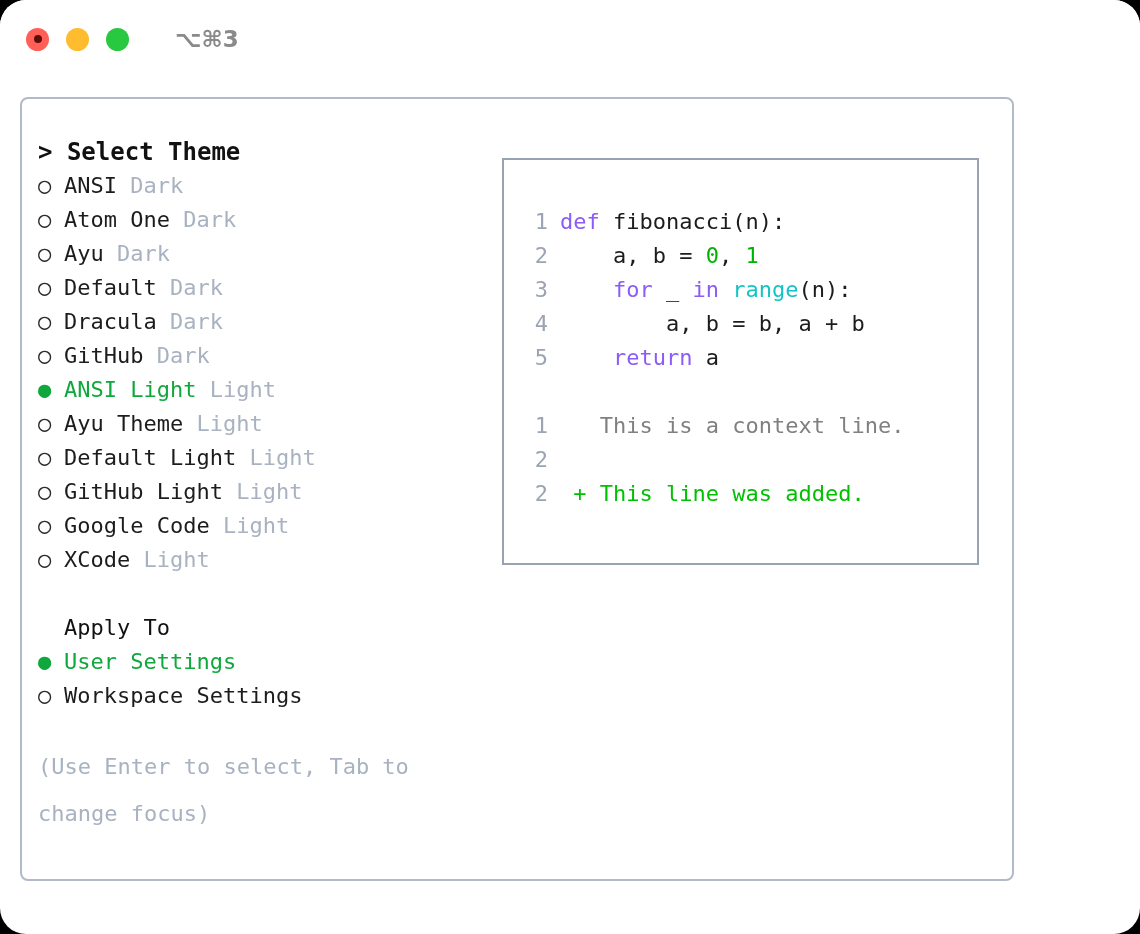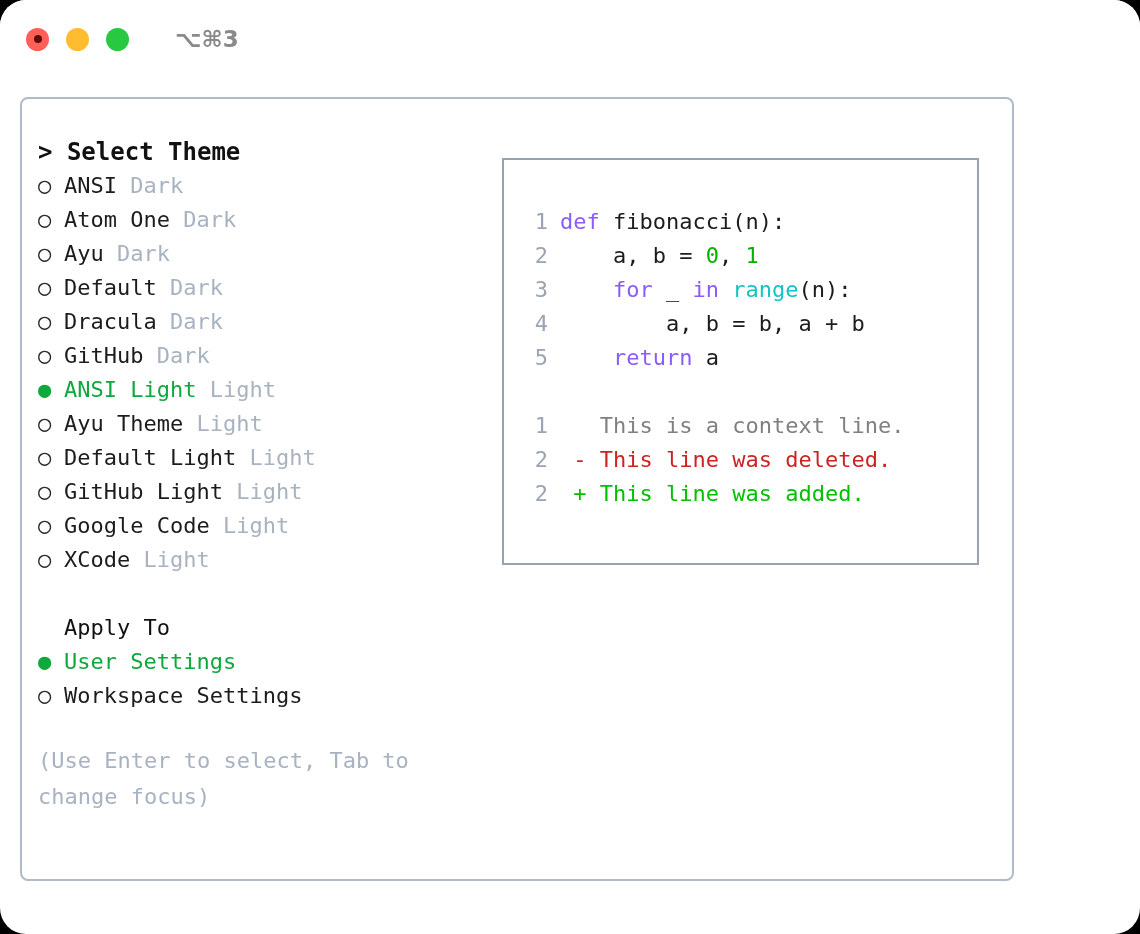--- a/index.html
+++ b/index.html
@@ -100,21 +100,21 @@
   #apply-header {
     font-size: 22px;
     color: #111111;
     line-height: 34px;
     white-space: pre;
     padding-left: 26px;
   }
   #hint {
     margin-top: 30px;
     font-size: 22px;
-    line-height: 36px;
+    line-height: 47px;
     color: #a8b2c0;
     width: 420px;
     white-space: pre-wrap;
   }
 
   
   #right-col {
     position: absolute;
     left: 480px; top: 36px;
     width: 500px;
@@ -213,20 +213,20 @@
         <div id="code-block">
             <div class="code-line"><span class="lnum">1</span><span class="ctext"><span class="tok-kw">def </span><span class="tok-txt">fibonacci(n):</span></span></div>
             <div class="code-line"><span class="lnum">2</span><span class="ctext"><span class="tok-txt">    a, b = </span><span class="tok-num">0</span><span class="tok-txt">, </span><span class="tok-num">1</span></span></div>
             <div class="code-line"><span class="lnum">3</span><span class="ctext"><span class="tok-txt">    </span><span class="tok-kw">for</span><span class="tok-txt"> _ </span><span class="tok-kw">in</span><span class="tok-txt"> </span><span class="tok-fn">range</span><span class="tok-txt">(n):</span></span></div>
             <div class="code-line"><span class="lnum">4</span><span class="ctext"><span class="tok-txt">        a, b = b, a + b</span></span></div>
             <div class="code-line"><span class="lnum">5</span><span class="ctext"><span class="tok-txt">    </span><span class="tok-kw">return</span><span class="tok-txt"> a</span></span></div>
           </div>
         <div class="blank-line"></div>
         <div id="diff-block">
             <div class="code-line"><span class="lnum">1</span><span class="ctext diff-ctx">   This is a context line.</span></div>
-            <div class="code-line"><span class="lnum">2</span><span class="ctext diff-del"> - This line was deleted.</span></div>
+            <div class="code-line"><span class="lnum">2</span></div>
             <div class="code-line"><span class="lnum">2</span><span class="ctext diff-add"> + This line was added.</span></div>
           </div>
       </div>
     </div>
 
   </div>
 </div>
 
 </body></html>

